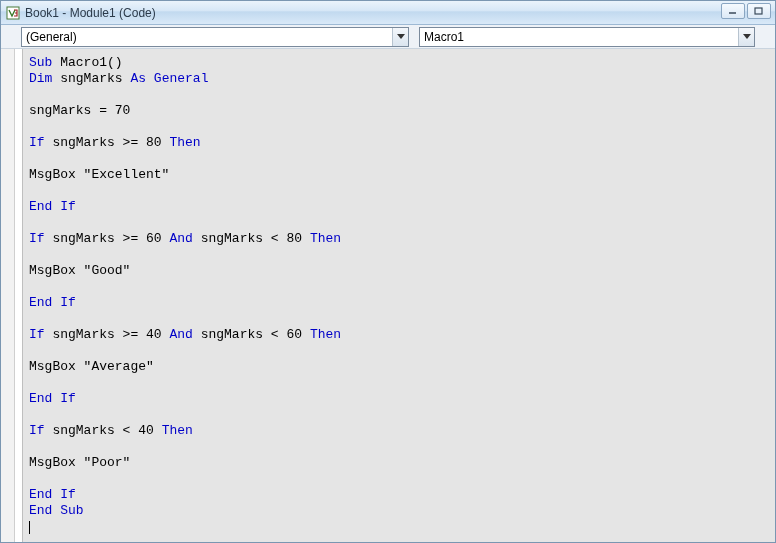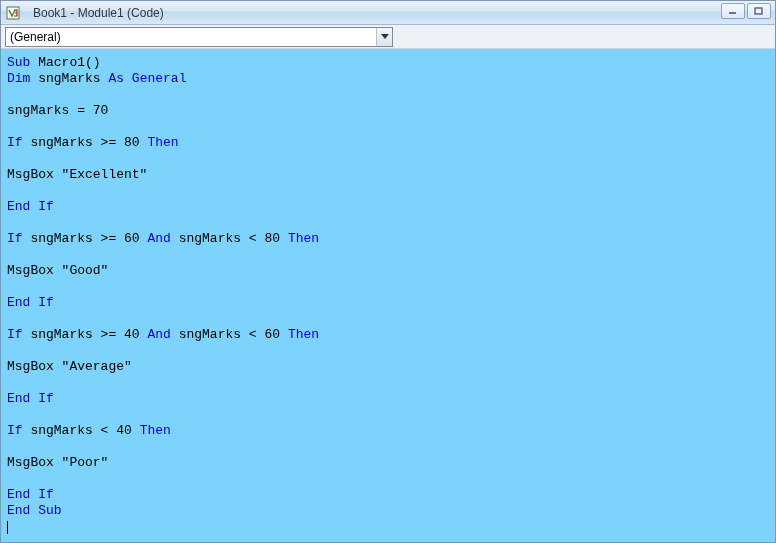--- a/index.html
+++ b/index.html
@@ -13,21 +13,20 @@
     border: 1px solid #7a96b1;
   }
   .titlebar {
     height: 24px;
     background: linear-gradient(to bottom, #eaf3fb 0%, #d5e6f6 45%, #c1d9ef 46%, #d9e9f8 100%);
     border-bottom: 1px solid #9db9d4;
     display: flex;
     align-items: center;
     padding: 0 4px;
     position: relative;
-    gap: 8px;
   }
   .titlebar .app-icon {
     width: 16px; height: 16px;
     margin-right: 4px;
     display: flex; align-items: center; justify-content: center;
   }
   .titlebar .title {
     color: #2b3a4a;
     font-size: 12px;
     white-space: nowrap;
@@ -47,21 +46,21 @@
     font-size: 9px;
     color: #3a4a5a;
     cursor: default;
   }
   .dropdown-bar {
     height: 24px;
     background: #eef2f7;
     border-bottom: 1px solid #c9d4df;
     display: flex;
     align-items: center;
-    padding: 2px 4px;
+    padding: 2px 20px;
     gap: 10px;
   }
   .dd {
     display: flex;
     align-items: center;
     background: #fff;
     border: 1px solid #7a8a9c;
     height: 20px;
     font-size: 12px;
     font-family: Tahoma, sans-serif;
@@ -78,22 +77,21 @@
   .dd .dd-arrow {
     width: 16px; height: 100%;
     background: linear-gradient(to bottom, #f4f7fb, #dbe5ef);
     border-left: 1px solid #b7c3cf;
     display: flex; align-items: center; justify-content: center;
   }
   .dd .dd-arrow svg { display: block; }
   .code-area {
     display: flex;
     height: calc(100% - 48px);
-    background: #7dd3fc;
-    flex-direction: column;
+    background: #e5e5e5;
   }
   .gutter {
     width: 14px;
     background: #f2f2f2;
     border-right: 1px solid #cfcfcf;
   }
   .margin-bar {
     width: 8px;
     background: #fff;
     border-right: 1px solid #bfbfbf;
@@ -144,20 +142,28 @@
 
 <div class="dropdown-bar">
   <div class="dd left">
     <span class="dd-text">(General)</span>
     <span class="dd-arrow">
       <svg width="8" height="6" viewBox="0 0 8 6">
           <path d="M0 0 L8 0 L4 5 Z" fill="#333"></path>
         </svg>
     </span>
   </div>
+  <div class="dd right">
+    <span class="dd-text">Macro1</span>
+    <span class="dd-arrow">
+      <svg width="8" height="6" viewBox="0 0 8 6">
+          <path d="M0 0 L8 0 L4 5 Z" fill="#333"></path>
+        </svg>
+    </span>
+  </div>
 </div>
 
 <div class="code-area">
   <div class="gutter"></div>
   <div class="margin-bar"></div>
   <div class="code" id="code"><span class="kw">Sub </span>Macro1()
 <span class="kw">Dim </span>sngMarks <span class="kw">As General</span>
 
 sngMarks = 70
 

